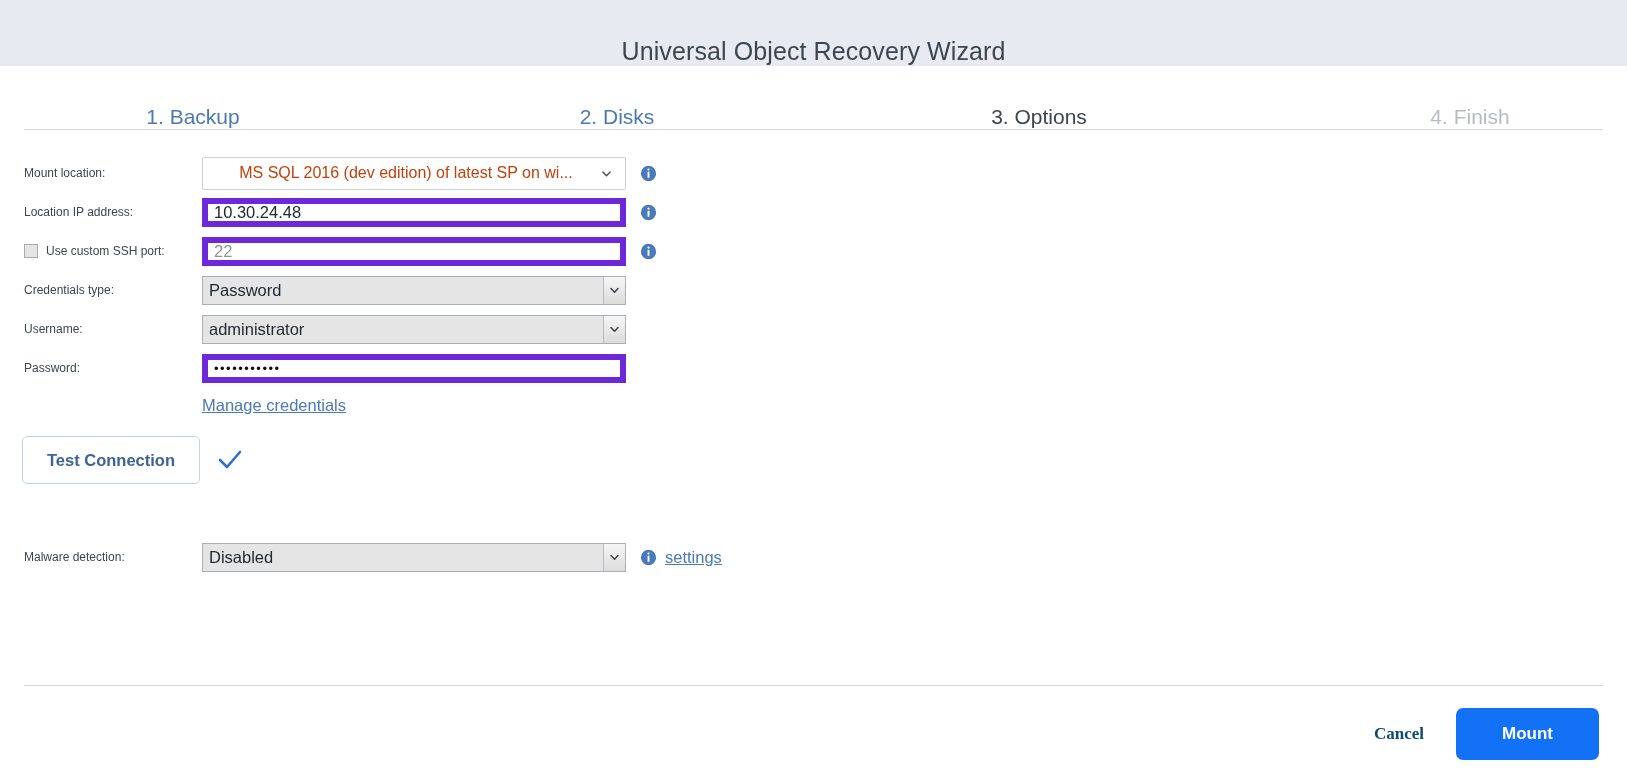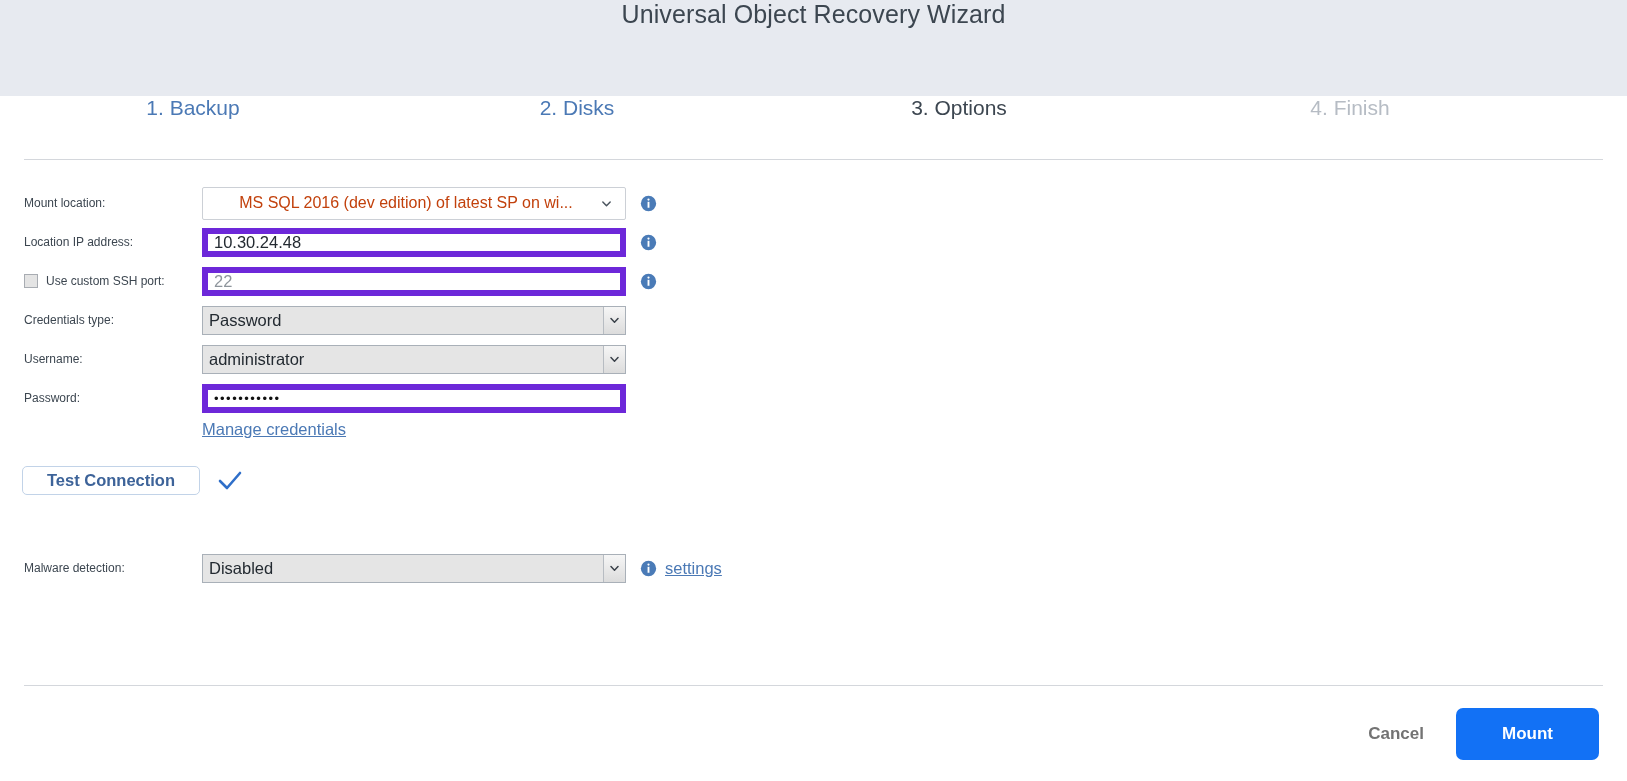--- a/index.html
+++ b/index.html
@@ -11,39 +11,40 @@
     width: 1627px;
     height: 781px;
     font-family: "Liberation Sans", sans-serif;
     color: #2e3e4e;
     overflow: hidden;
     position: relative;
   }
 
   
   .titlebar {
-    height: 96px;
+    height: 66px;
     background: #e7eaf0;
     display: flex;
-    align-items: flex-start;
+    align-items: flex-end;
     justify-content: center;
     box-sizing: border-box;
   }
   .titlebar-text {
     font-size: 25px;
     color: #3c4650;
     letter-spacing: 0.1px;
   }
 
   
   .steps {
     height: 63px;
     display: flex;
-    align-items: flex-start;
-    box-sizing: border-box;
+    align-items: flex-end;
+    box-sizing: border-box;
+    gap: 40px;
   }
   .step {
     font-size: 21px;
     text-align: center;
     flex: 0 0 auto;
     white-space: nowrap;
   }
   .step-1 { width: 386px; }
   .step-2 { width: 382px; }
   .step-3 { width: 382px; }
@@ -177,34 +178,34 @@
     flex: 0 0 auto;
   }
 
   .link {
     color: #4b79b5;
     font-size: 16.5px;
   }
   .link-row {
     display: flex;
     height: 30px;
-    align-items: flex-start;
+    align-items: center;
     text-decoration: underline;
   }
   .link-row .spacer { width: 202px; padding-left: 24px; box-sizing: border-box; }
 
   
   .test-row {
     display: flex;
     align-items: center;
     padding-left: 22px;
     margin-top: 16px;
   }
   .btn-outline {
-    height: 29px;
+    height: 48px;
     padding: 0 24px;
     border: 1px solid #c2d3e8;
     border-radius: 5px;
     background: #ffffff;
     color: #3d6399;
     font-weight: bold;
     font-size: 16.5px;
     display: flex;
     align-items: center;
     justify-content: center;
@@ -237,24 +238,24 @@
     display: flex;
     align-items: center;
     justify-content: flex-end;
     padding-right: 28px;
     box-sizing: border-box;
     gap: 28px;
   }
   .btn-text {
     background: transparent;
     border: none;
-    color: #737373;
+    color: #0c4a6e;
     font-weight: bold;
     font-size: 17px;
-    font-family: Liberation Sans, sans-serif;
+    font-family: Liberation Serif, serif;
     padding: 8px 4px;
   }
   .btn-primary {
     background: #1271f5;
     border: none;
     border-radius: 7px;
     color: #ffffff;
     font-weight: bold;
     font-size: 17px;
     font-family: "Liberation Sans", sans-serif;

